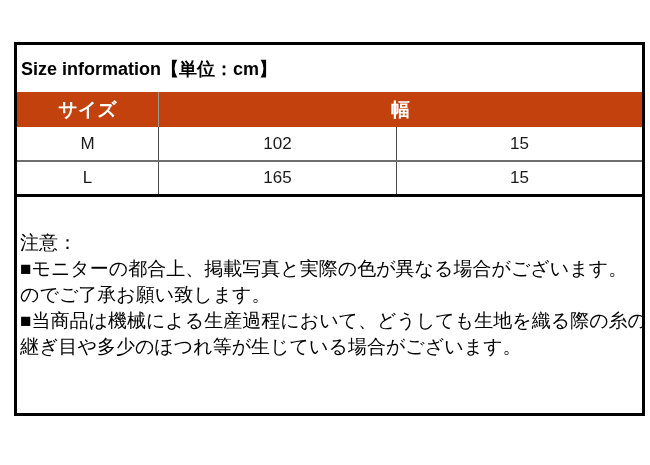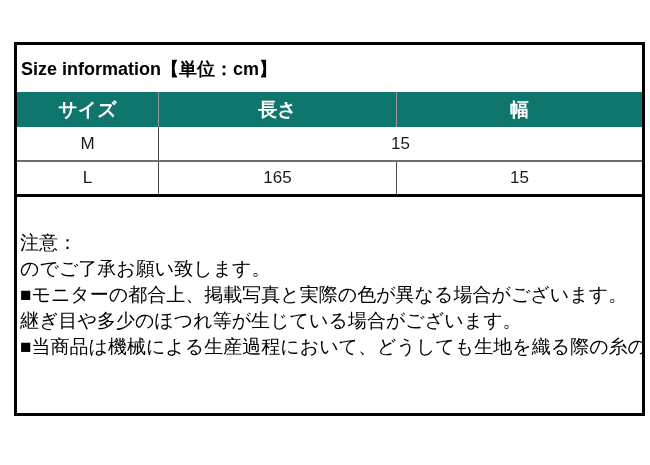--- a/index.html
+++ b/index.html
@@ -32,21 +32,21 @@
     font-weight: bold;
     color: #000000;
   }
   .grid-row {
     display: flex;
     flex-direction: row;
     width: 100%;
   }
   .header-row {
     height: 35px;
-    background: #0f766e;
+    background: #c2410c;
     color: #ffffff;
     font-weight: bold;
     font-size: 19px;
   }
   .data-row {
     height: 35px;
     font-size: 17px;
     color: #1a1a1a;
   }
   .row-m { border-bottom: 2px solid #6e6e6e; }
@@ -76,36 +76,36 @@
 </style>
 </head>
 <body>
 
 <div class="size-sheet">
 
   <div class="title-row">Size information【単位：cm】</div>
 
   <div class="grid-row header-row">
     <div class="cell col-size">サイズ</div>
-    <div class="cell col-length">長さ</div>
     <div class="cell col-width">幅</div>
   </div>
 
   <div class="grid-row data-row row-m">
     <div class="cell col-size">M</div>
+    <div class="cell col-length">102</div>
     <div class="cell col-width">15</div>
   </div>
 
   <div class="grid-row data-row row-l">
     <div class="cell col-size">L</div>
     <div class="cell col-length">165</div>
     <div class="cell col-width">15</div>
   </div>
 
   <div class="notes-section">
     <div class="note-line">注意：</div>
+    <div class="note-line">■モニターの都合上、掲載写真と実際の色が異なる場合がございます。</div>
     <div class="note-line">のでご了承お願い致します。</div>
-    <div class="note-line">■モニターの都合上、掲載写真と実際の色が異なる場合がございます。</div>
+    <div class="note-line">■当商品は機械による生産過程において、どうしても生地を織る際の糸の</div>
     <div class="note-line">継ぎ目や多少のほつれ等が生じている場合がございます。</div>
-    <div class="note-line">■当商品は機械による生産過程において、どうしても生地を織る際の糸の</div>
   </div>
 
 </div>
 
 </body></html>

